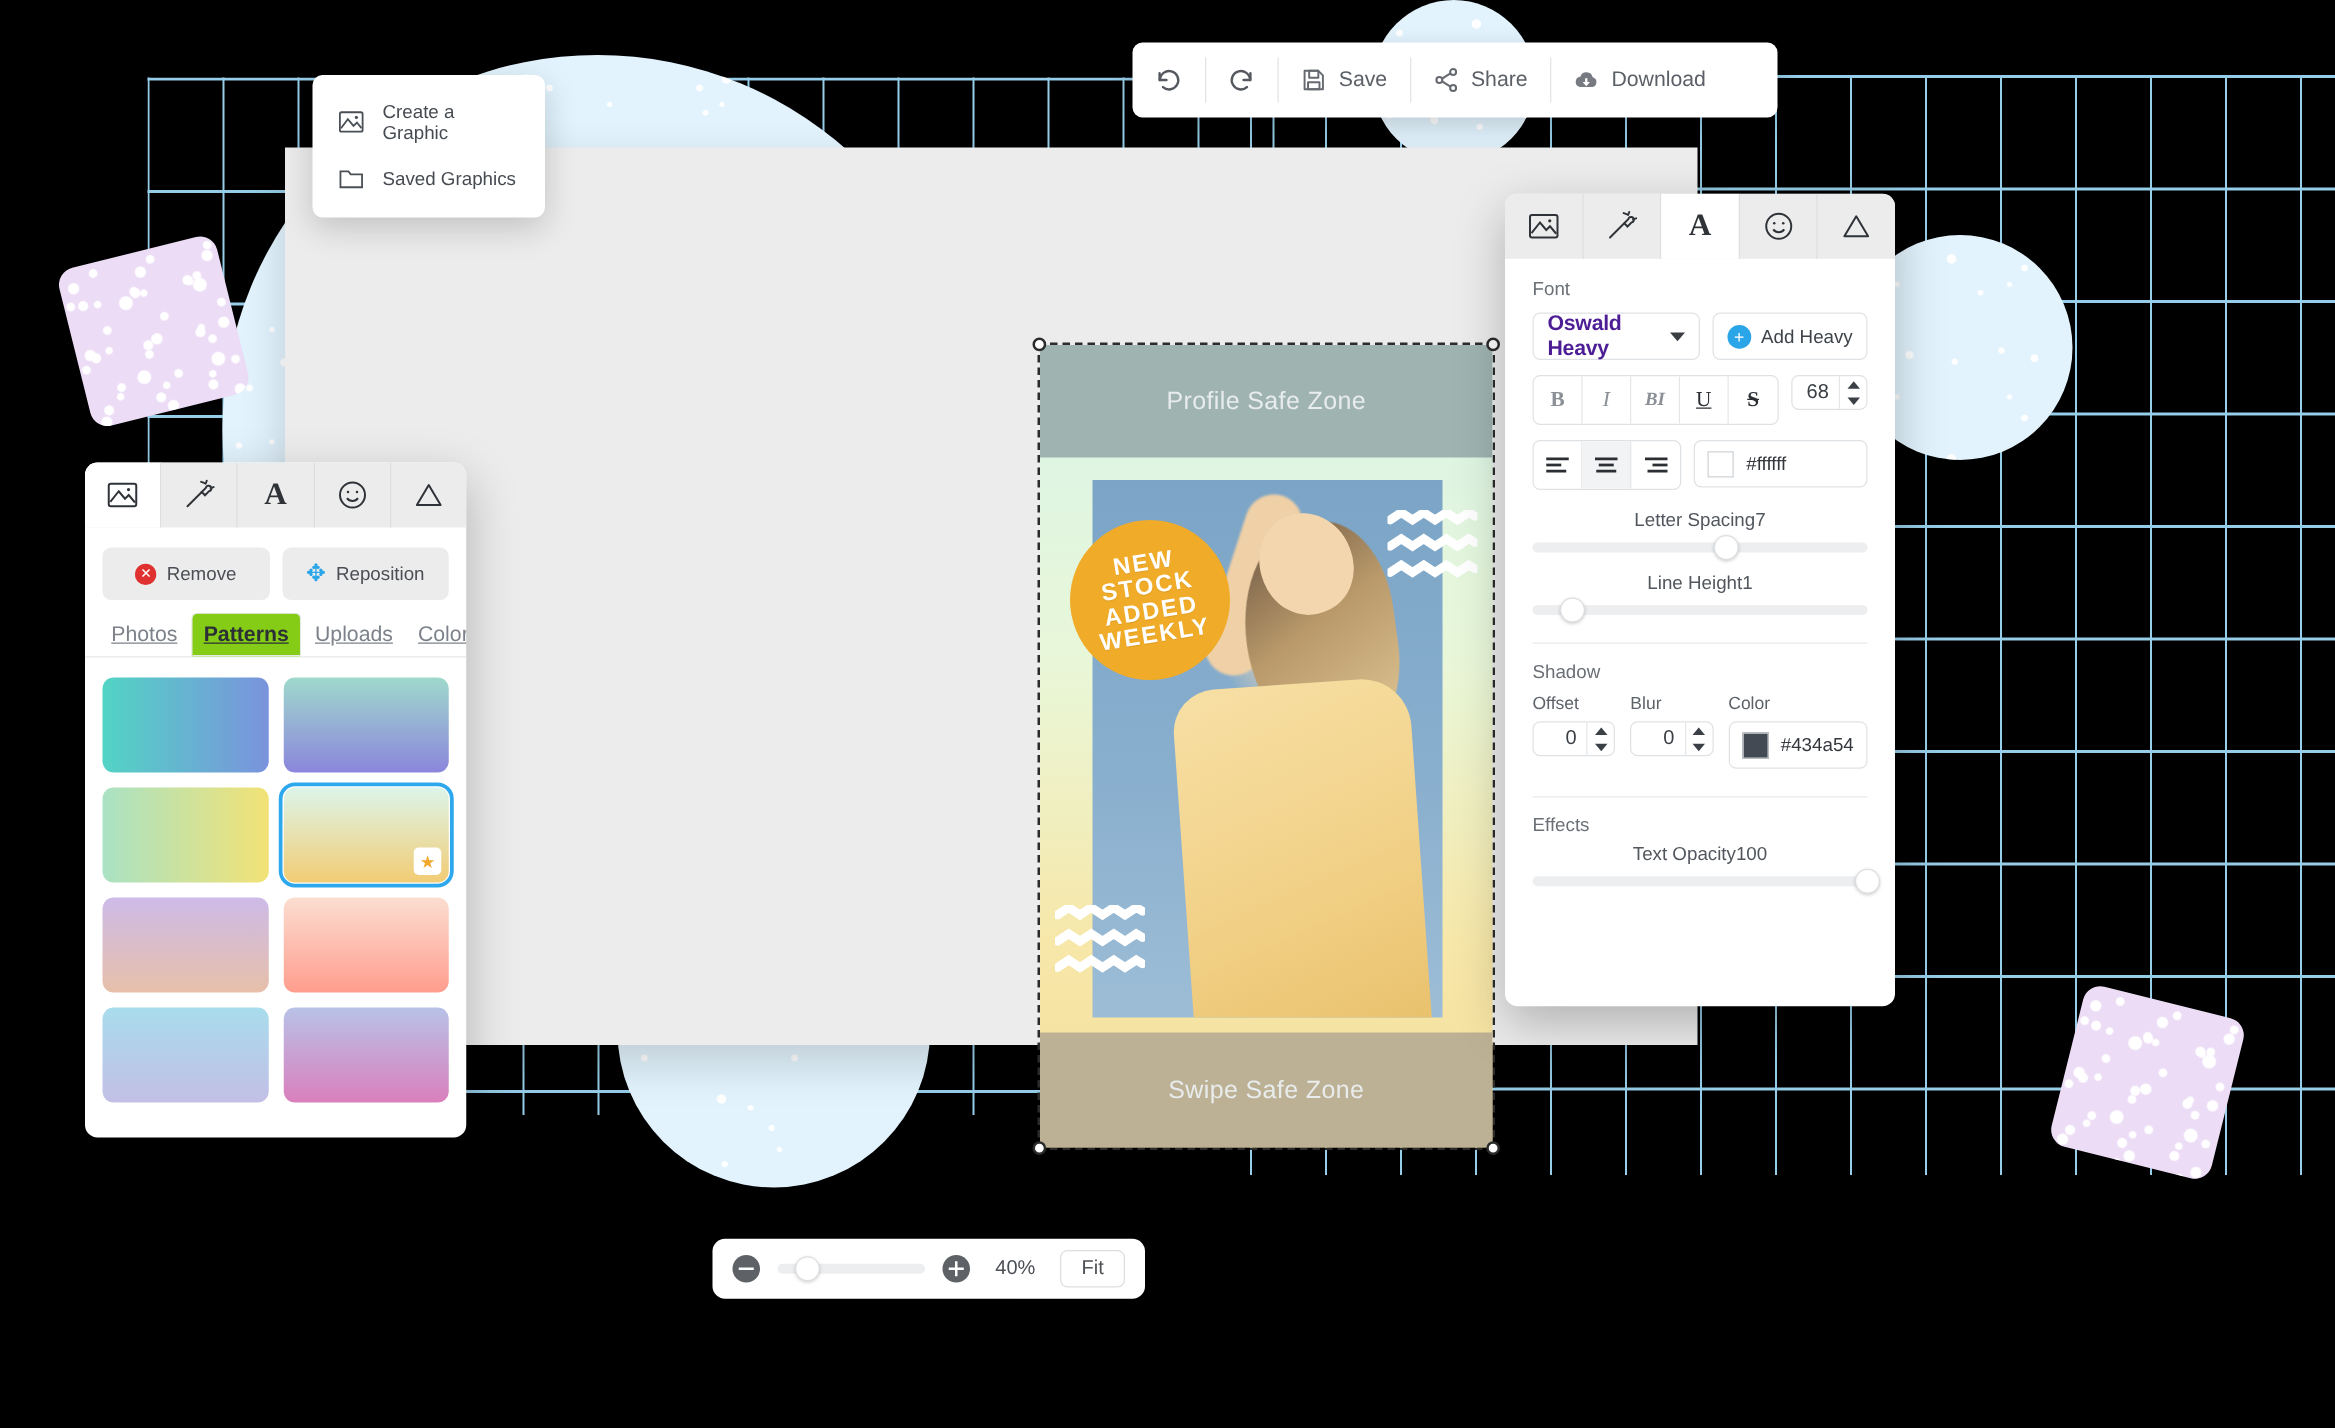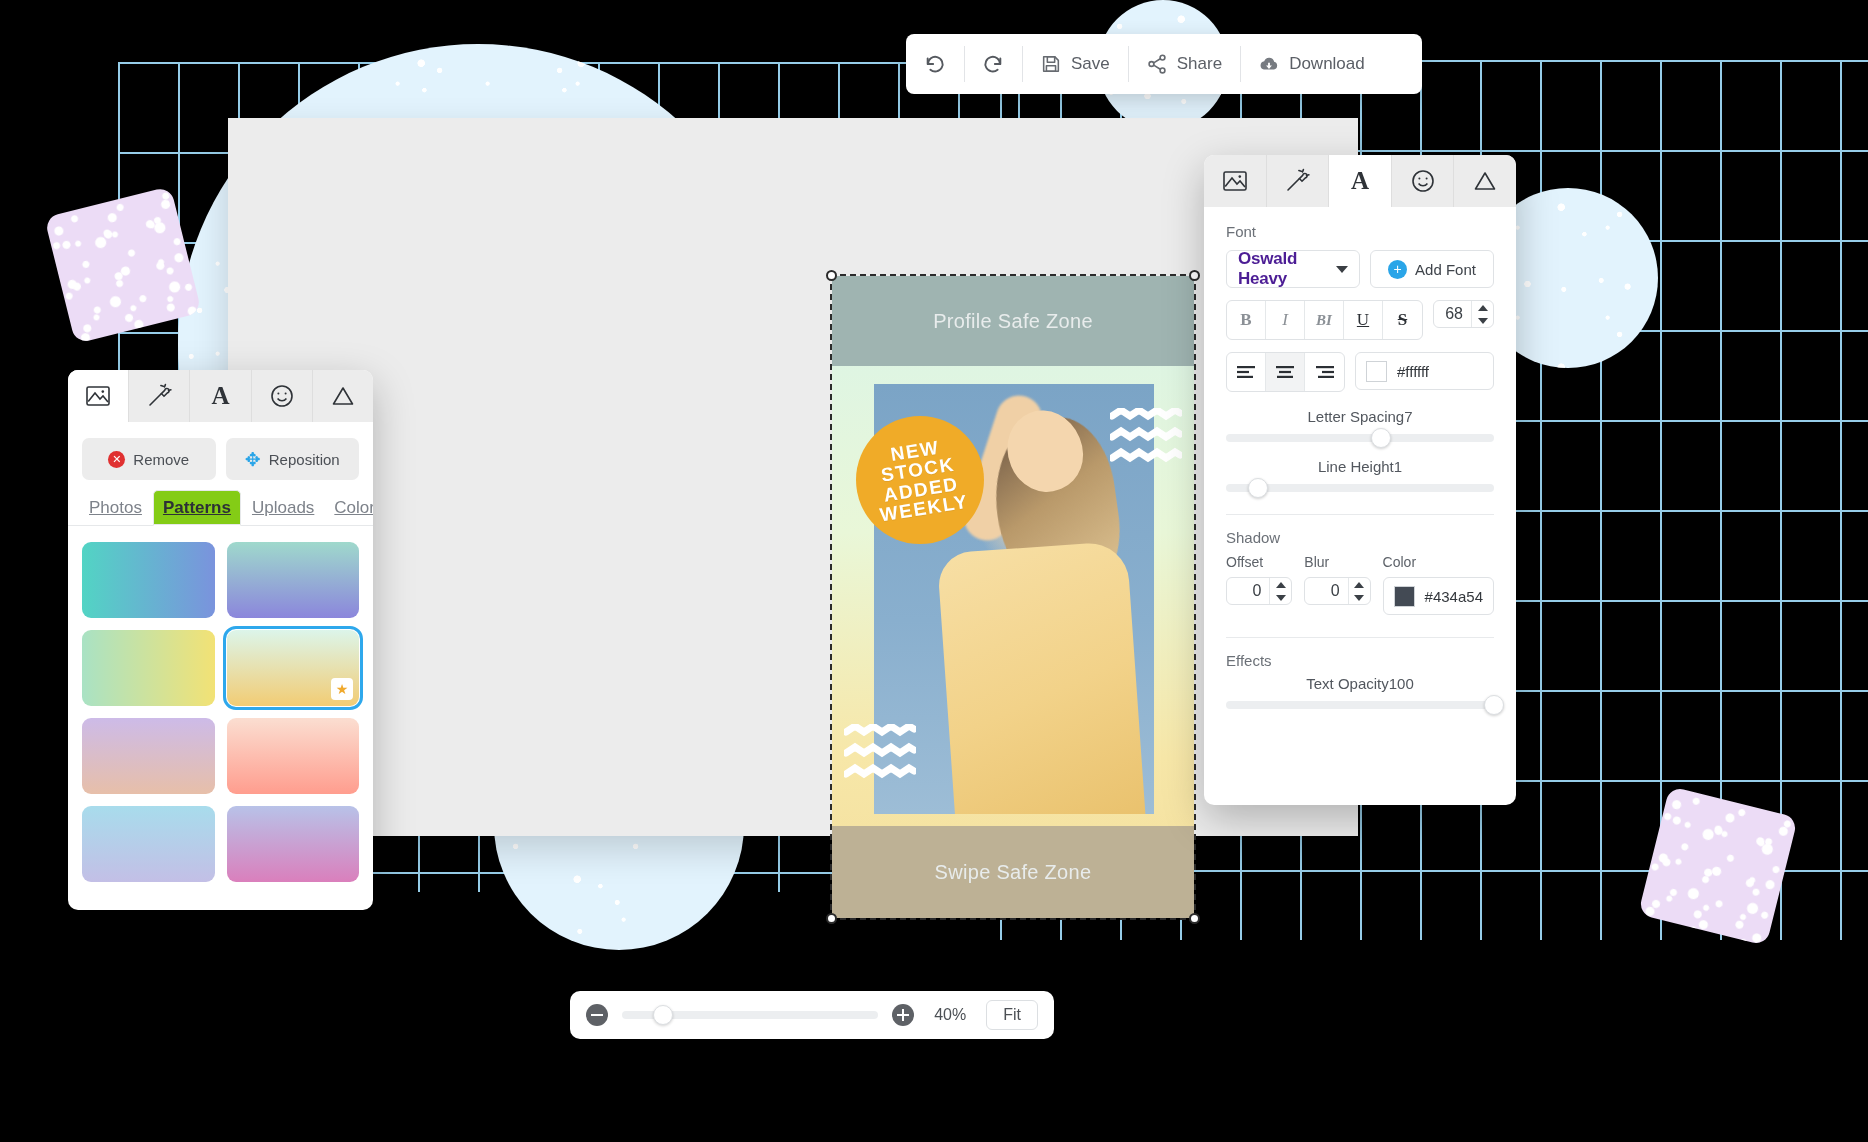--- a/index.html
+++ b/index.html
@@ -162,21 +162,21 @@
     transform:rotate(-9deg);
     color:#fff; font-size:19px; line-height:1.02; text-align:center;
     letter-spacing:1.6px;
     font-family:"Liberation Sans Narrow","Liberation Sans",sans-serif;
     font-weight:bold; font-stretch:condensed;
     text-shadow:0 1px 0 rgba(0,0,0,.06);
   }
 
   
   #zoombar{
-    left:570px; top:991px; width:484px; height:48px;
+    left:570px; top:991px; width:346px; height:48px;
     display:flex; align-items:center; gap:14px; padding:0 16px;
     border-radius:10px; box-shadow:0 8px 24px rgba(0,0,0,.14);
   }
   .zcirc{ width:22px; height:22px; border-radius:50%; background:#5e6166;
           position:relative; flex:none; cursor:pointer; }
   .zcirc::before{ content:""; position:absolute; left:5px; right:5px; top:10px;
                   height:2px; background:#fff; }
   .zcirc.plus::after{ content:""; position:absolute; top:5px; bottom:5px; left:10px;
                       width:2px; background:#fff; }
   #ztrack{ flex:1; height:8px; border-radius:4px; background:#eceef0; position:relative; cursor:pointer;}
@@ -386,20 +386,36 @@
       <span class="tb-icon">
         <svg viewBox="0 0 24 24" fill="#777b81">
           <path d="M6.5 18 A4.5 4.5 0 0 1 6.8 9.1 A5.6 5.6 0 0 1 17.6 9.6 A4.3 4.3 0 0 1 17.4 18 Z"></path>
           <path d="M11 10.5 h2 v3.2 h2.2 L12 17.4 L8.8 13.7 H11 Z" fill="#ffffff"></path>
         </svg>
       </span>
       <span>Download</span>
     </div>
   </div>
 
+  <div class="panel" id="create-menu">
+    <div class="menu-row">
+      <svg viewBox="0 0 24 22" fill="none" stroke="#4b5057" stroke-width="1.6">
+        <rect x="2" y="2" width="20" height="17" rx="1.5"></rect>
+        <path d="M3 16 L9 8 L14 14 L17 11 L21 16"></path>
+        <circle cx="16.5" cy="6.5" r="1.4" fill="#4b5057" stroke="none"></circle>
+      </svg>
+      <span>Create a Graphic</span>
+    </div>
+    <div class="menu-row">
+      <svg viewBox="0 0 24 22" fill="none" stroke="#4b5057" stroke-width="1.6">
+        <path d="M2.5 18.5 V4.5 h7 l2 2.6 h10 V18.5 Z"></path>
+      </svg>
+      <span>Saved Graphics</span>
+    </div>
+  </div>
 
   <div class="panel" id="zoombar">
     <div class="zcirc"></div>
     <div id="ztrack">
       <div id="zknob" style="left: 12%;"></div>
     </div>
     <div class="zcirc plus"></div>
     <div id="zpercent">40%</div>
     <div id="zfit">Fit</div>
   </div>
@@ -509,21 +525,21 @@
     <div class="rp-body">
       <div class="rp-label">Font</div>
 
       <div class="rp-row">
         <div class="select-box">
           <span class="sel-val">Oswald Heavy</span>
           <span class="caret"></span>
         </div>
         <div class="addfont-btn">
           <span class="blue-plus">+</span>
-          <span>Add Font</span>
+          <span>Add Heavy</span>
         </div>
       </div>
 
       <div class="rp-row">
         <div class="seg">
           <div class="seg-btn" style="font-family:'Liberation Serif',serif;font-weight:bold;">B</div>
           <div class="seg-btn" style="font-family:'Liberation Serif',serif;font-style:italic;">I</div>
           <div class="seg-btn" style="font-family:'Liberation Serif',serif;font-style:italic;font-weight:bold;font-size:15px;">BI</div>
           <div class="seg-btn dark" style="font-family:'Liberation Serif',serif;text-decoration:underline;">U</div>
           <div class="seg-btn dark" style="font-family:'Liberation Serif',serif;text-decoration:line-through;font-weight:bold;">S</div>

